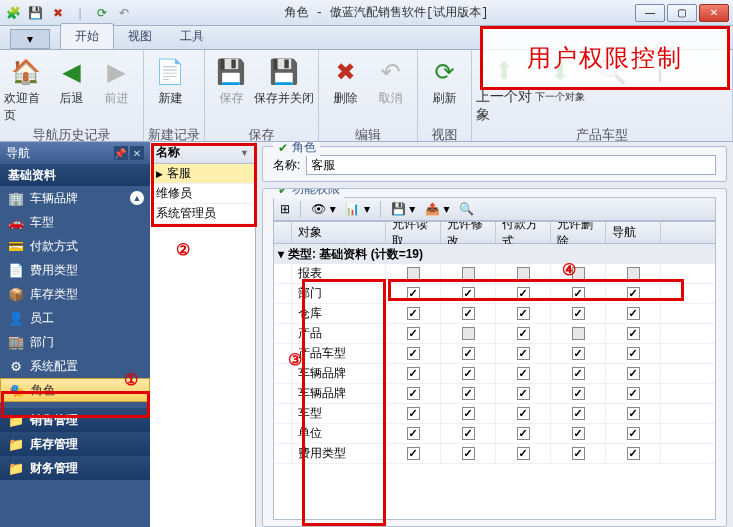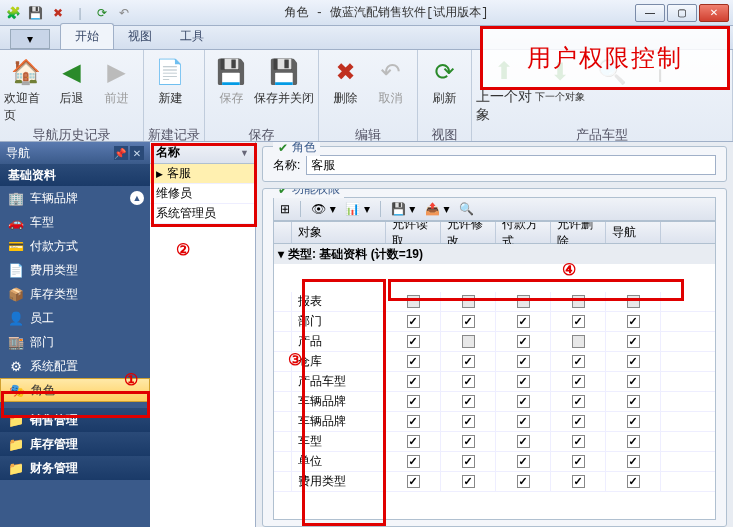--- a/index.html
+++ b/index.html
@@ -62,21 +62,21 @@
 .perm-toolbar { height: 24px; background: linear-gradient(#f0f3f8, #dde3ee); border: 1px solid #b0c0d0; display: flex; align-items: center; padding: 0 6px; gap: 10px; }
 .tb-sep { width: 1px; height: 16px; background: #b0c0d0; }
 
 .perm-table-wrap { border: 1px solid #b0c0d0; background: #fff; overflow: hidden; flex: 1; display: flex; flex-direction: column; }
 .perm-thead { display: flex; background: linear-gradient(#f0f3f8, #dde3ee); border-bottom: 1px solid #b0c0d0; height: 22px; }
 .perm-th { border-right: 1px solid #c0ccdc; padding: 3px 6px; display: flex; align-items: center; }
 .col-expand { width: 18px; }
 .col-obj { width: 94px; }
 .col-perm { width: 55px; }
 .perm-group-row { height: 20px; background: #e8ecf2; font-weight: bold; display: flex; align-items: center; padding-left: 4px; gap: 4px; }
-.perm-body { overflow-y: auto; flex: 1; margin-top: 28px; }
+.perm-body { overflow-y: auto; flex: 1; }
 .perm-row { display: flex; height: 20px; align-items: center; border-bottom: 1px solid #eef; }
 .perm-cell { border-right: 1px solid #eef; height: 100%; display: flex; align-items: center; justify-content: center; }
 .cbx { width: 13px; height: 13px; border: 1px solid #888; background: #fff; display: inline-flex; align-items: center; justify-content: center; font-size: 11px; line-height: 1; }
 .cbx.checked::after { content: "✓"; color: #000; font-weight: bold; }
 .cbx.dim { background: #e8e8e8; }
 
 .annotation { position: absolute; color: #e00000; font-size: 16px; font-weight: bold; pointer-events: none; }
 
 .perm-box { display: flex; flex-direction: column; flex: 1; overflow: hidden; }
 </style>
@@ -361,51 +361,51 @@
               </div>
               <div class="perm-cell col-perm">
                 <span class="cbx checked"></span>
               </div>
               <div class="perm-cell col-perm">
                 <span class="cbx checked"></span>
               </div>
             </div>
             <div class="perm-row">
               <div class="perm-cell col-expand"></div>
+              <div class="perm-cell col-obj" style="justify-content:flex-start;padding-left:6px">仓库</div>
+              <div class="perm-cell col-perm">
+                <span class="cbx checked"></span>
+              </div>
+              <div class="perm-cell col-perm">
+                <span class="cbx checked"></span>
+              </div>
+              <div class="perm-cell col-perm">
+                <span class="cbx checked"></span>
+              </div>
+              <div class="perm-cell col-perm">
+                <span class="cbx checked"></span>
+              </div>
+              <div class="perm-cell col-perm">
+                <span class="cbx checked"></span>
+              </div>
+            </div>
+            <div class="perm-row">
+              <div class="perm-cell col-expand"></div>
               <div class="perm-cell col-obj" style="justify-content:flex-start;padding-left:6px">产品</div>
               <div class="perm-cell col-perm">
                 <span class="cbx checked"></span>
               </div>
               <div class="perm-cell col-perm">
                 <span class="cbx dim"></span>
               </div>
               <div class="perm-cell col-perm">
                 <span class="cbx checked"></span>
               </div>
               <div class="perm-cell col-perm">
                 <span class="cbx dim"></span>
-              </div>
-              <div class="perm-cell col-perm">
-                <span class="cbx checked"></span>
-              </div>
-            </div>
-            <div class="perm-row">
-              <div class="perm-cell col-expand"></div>
-              <div class="perm-cell col-obj" style="justify-content:flex-start;padding-left:6px">仓库</div>
-              <div class="perm-cell col-perm">
-                <span class="cbx checked"></span>
-              </div>
-              <div class="perm-cell col-perm">
-                <span class="cbx checked"></span>
-              </div>
-              <div class="perm-cell col-perm">
-                <span class="cbx checked"></span>
-              </div>
-              <div class="perm-cell col-perm">
-                <span class="cbx checked"></span>
               </div>
               <div class="perm-cell col-perm">
                 <span class="cbx checked"></span>
               </div>
             </div>
             <div class="perm-row">
               <div class="perm-cell col-expand"></div>
               <div class="perm-cell col-obj" style="justify-content:flex-start;padding-left:6px">产品车型</div>
               <div class="perm-cell col-perm">
                 <span class="cbx checked"></span>

